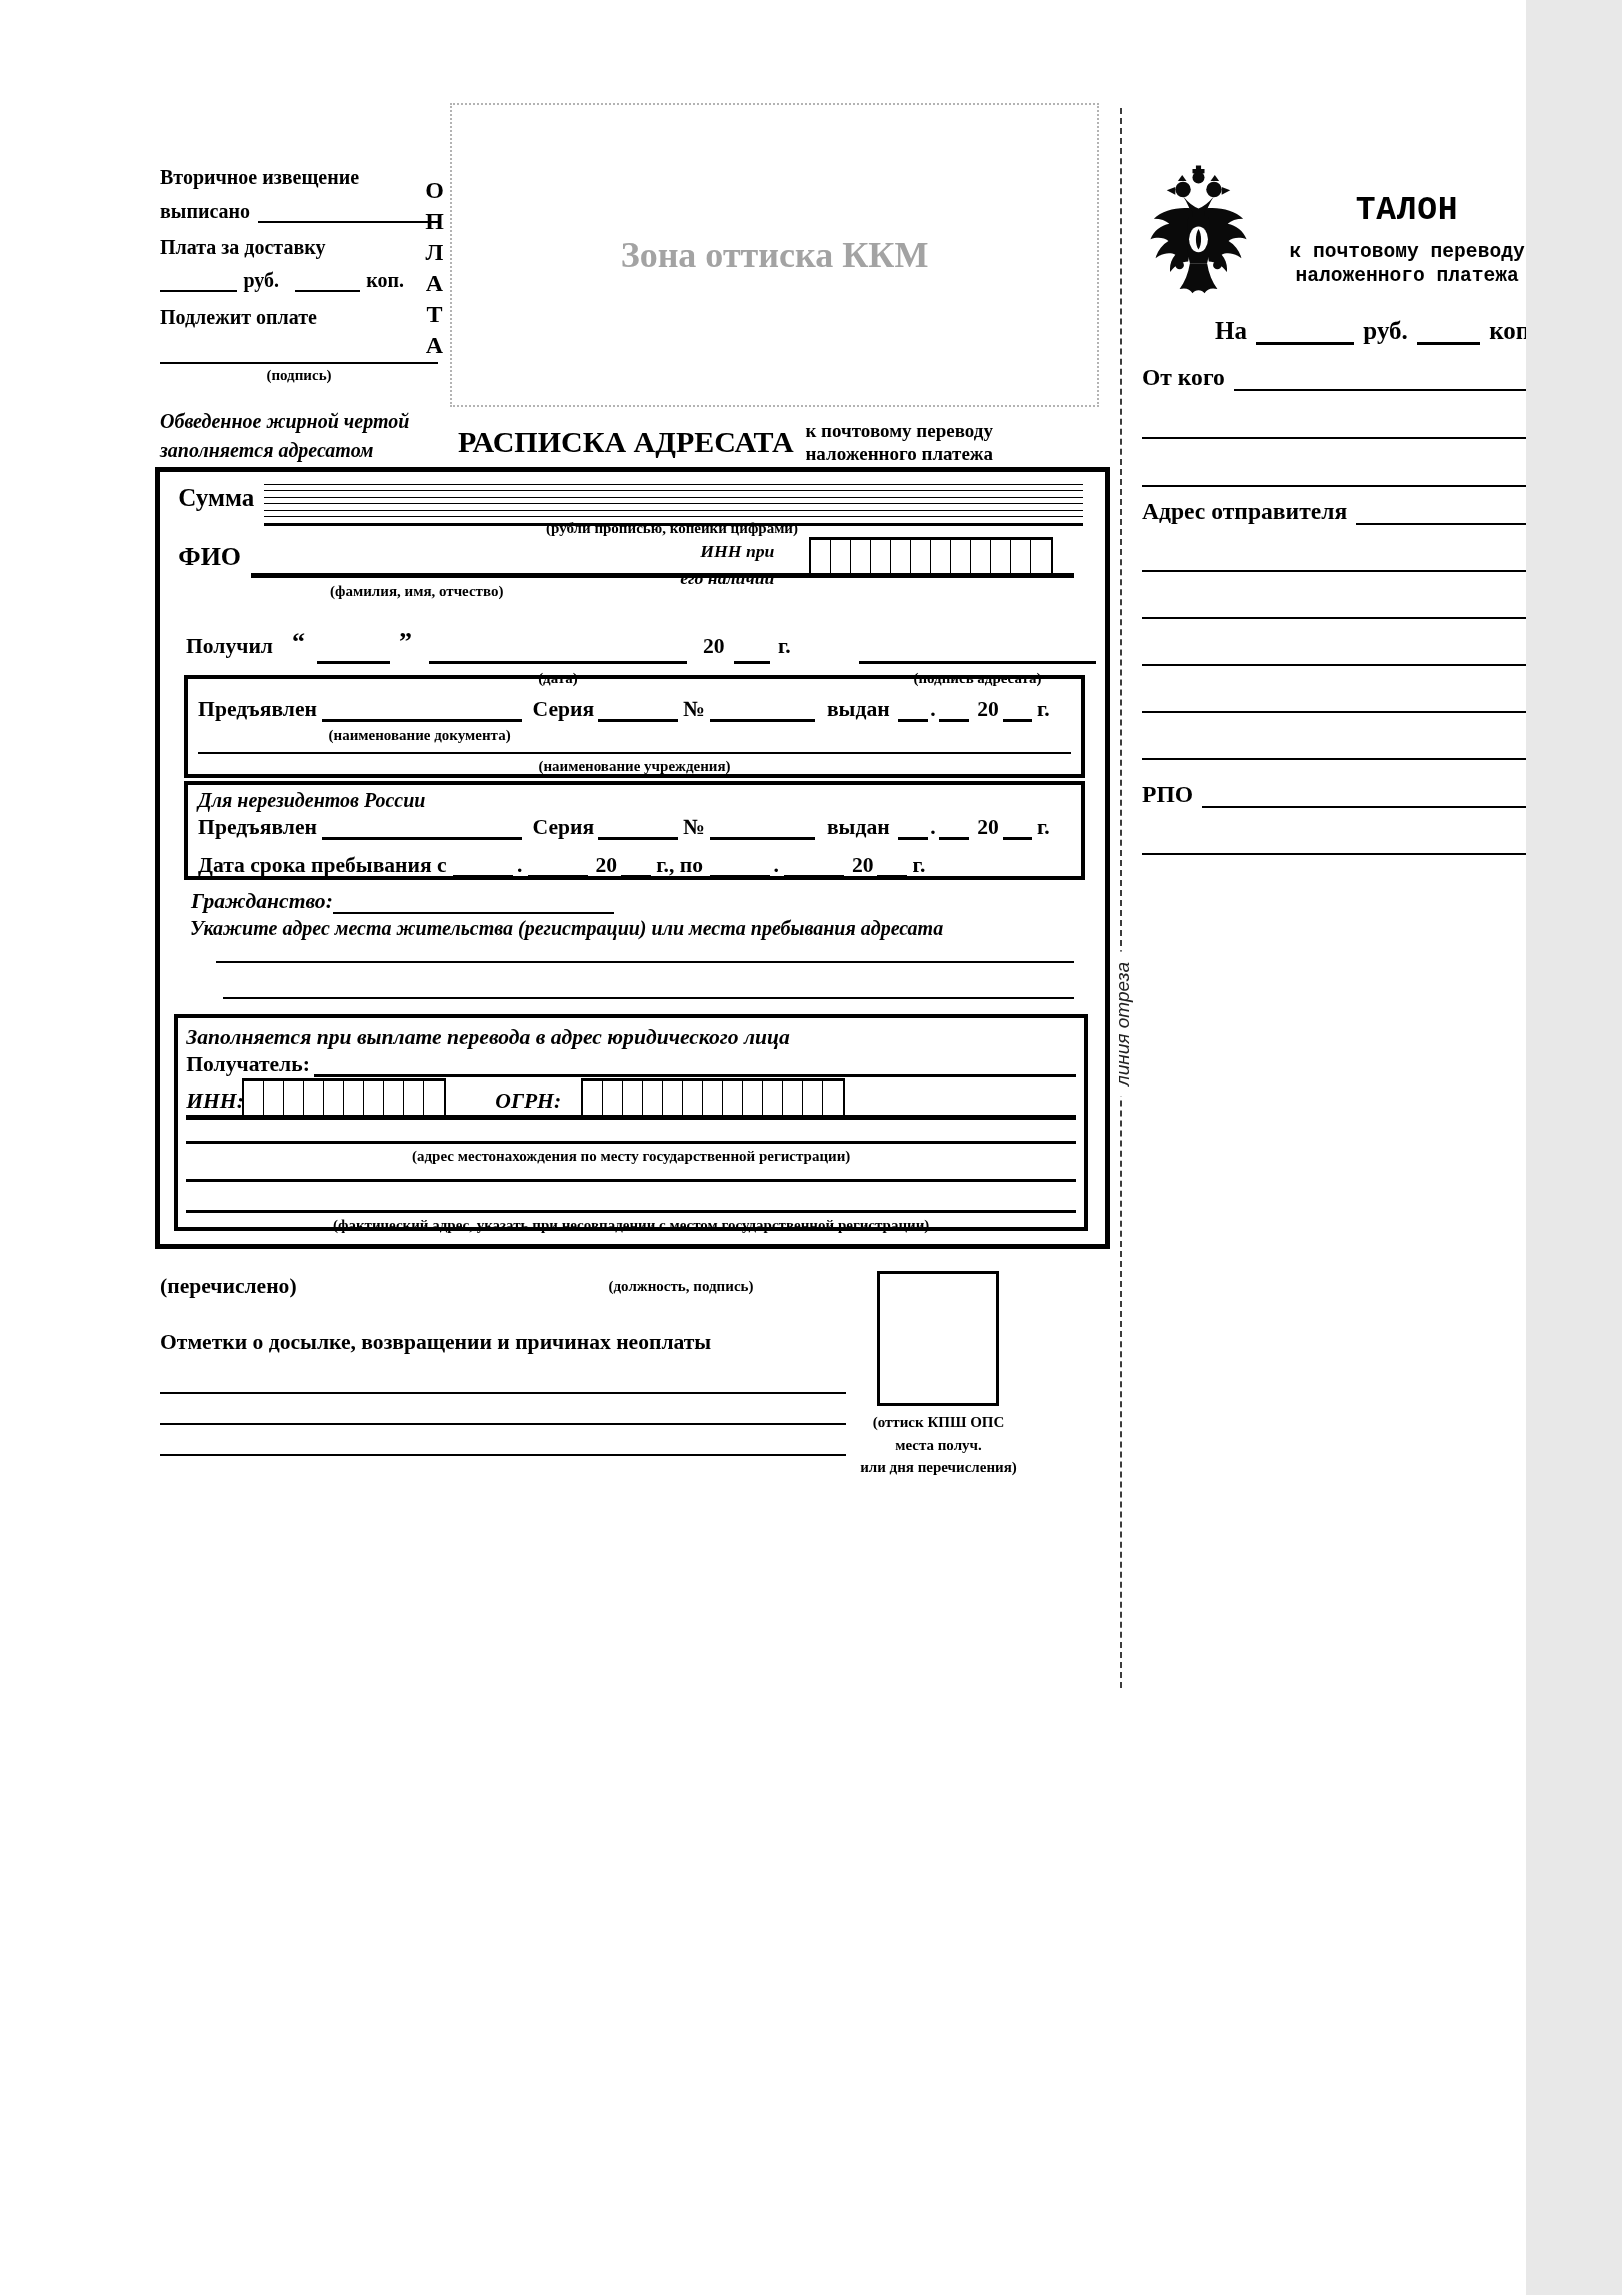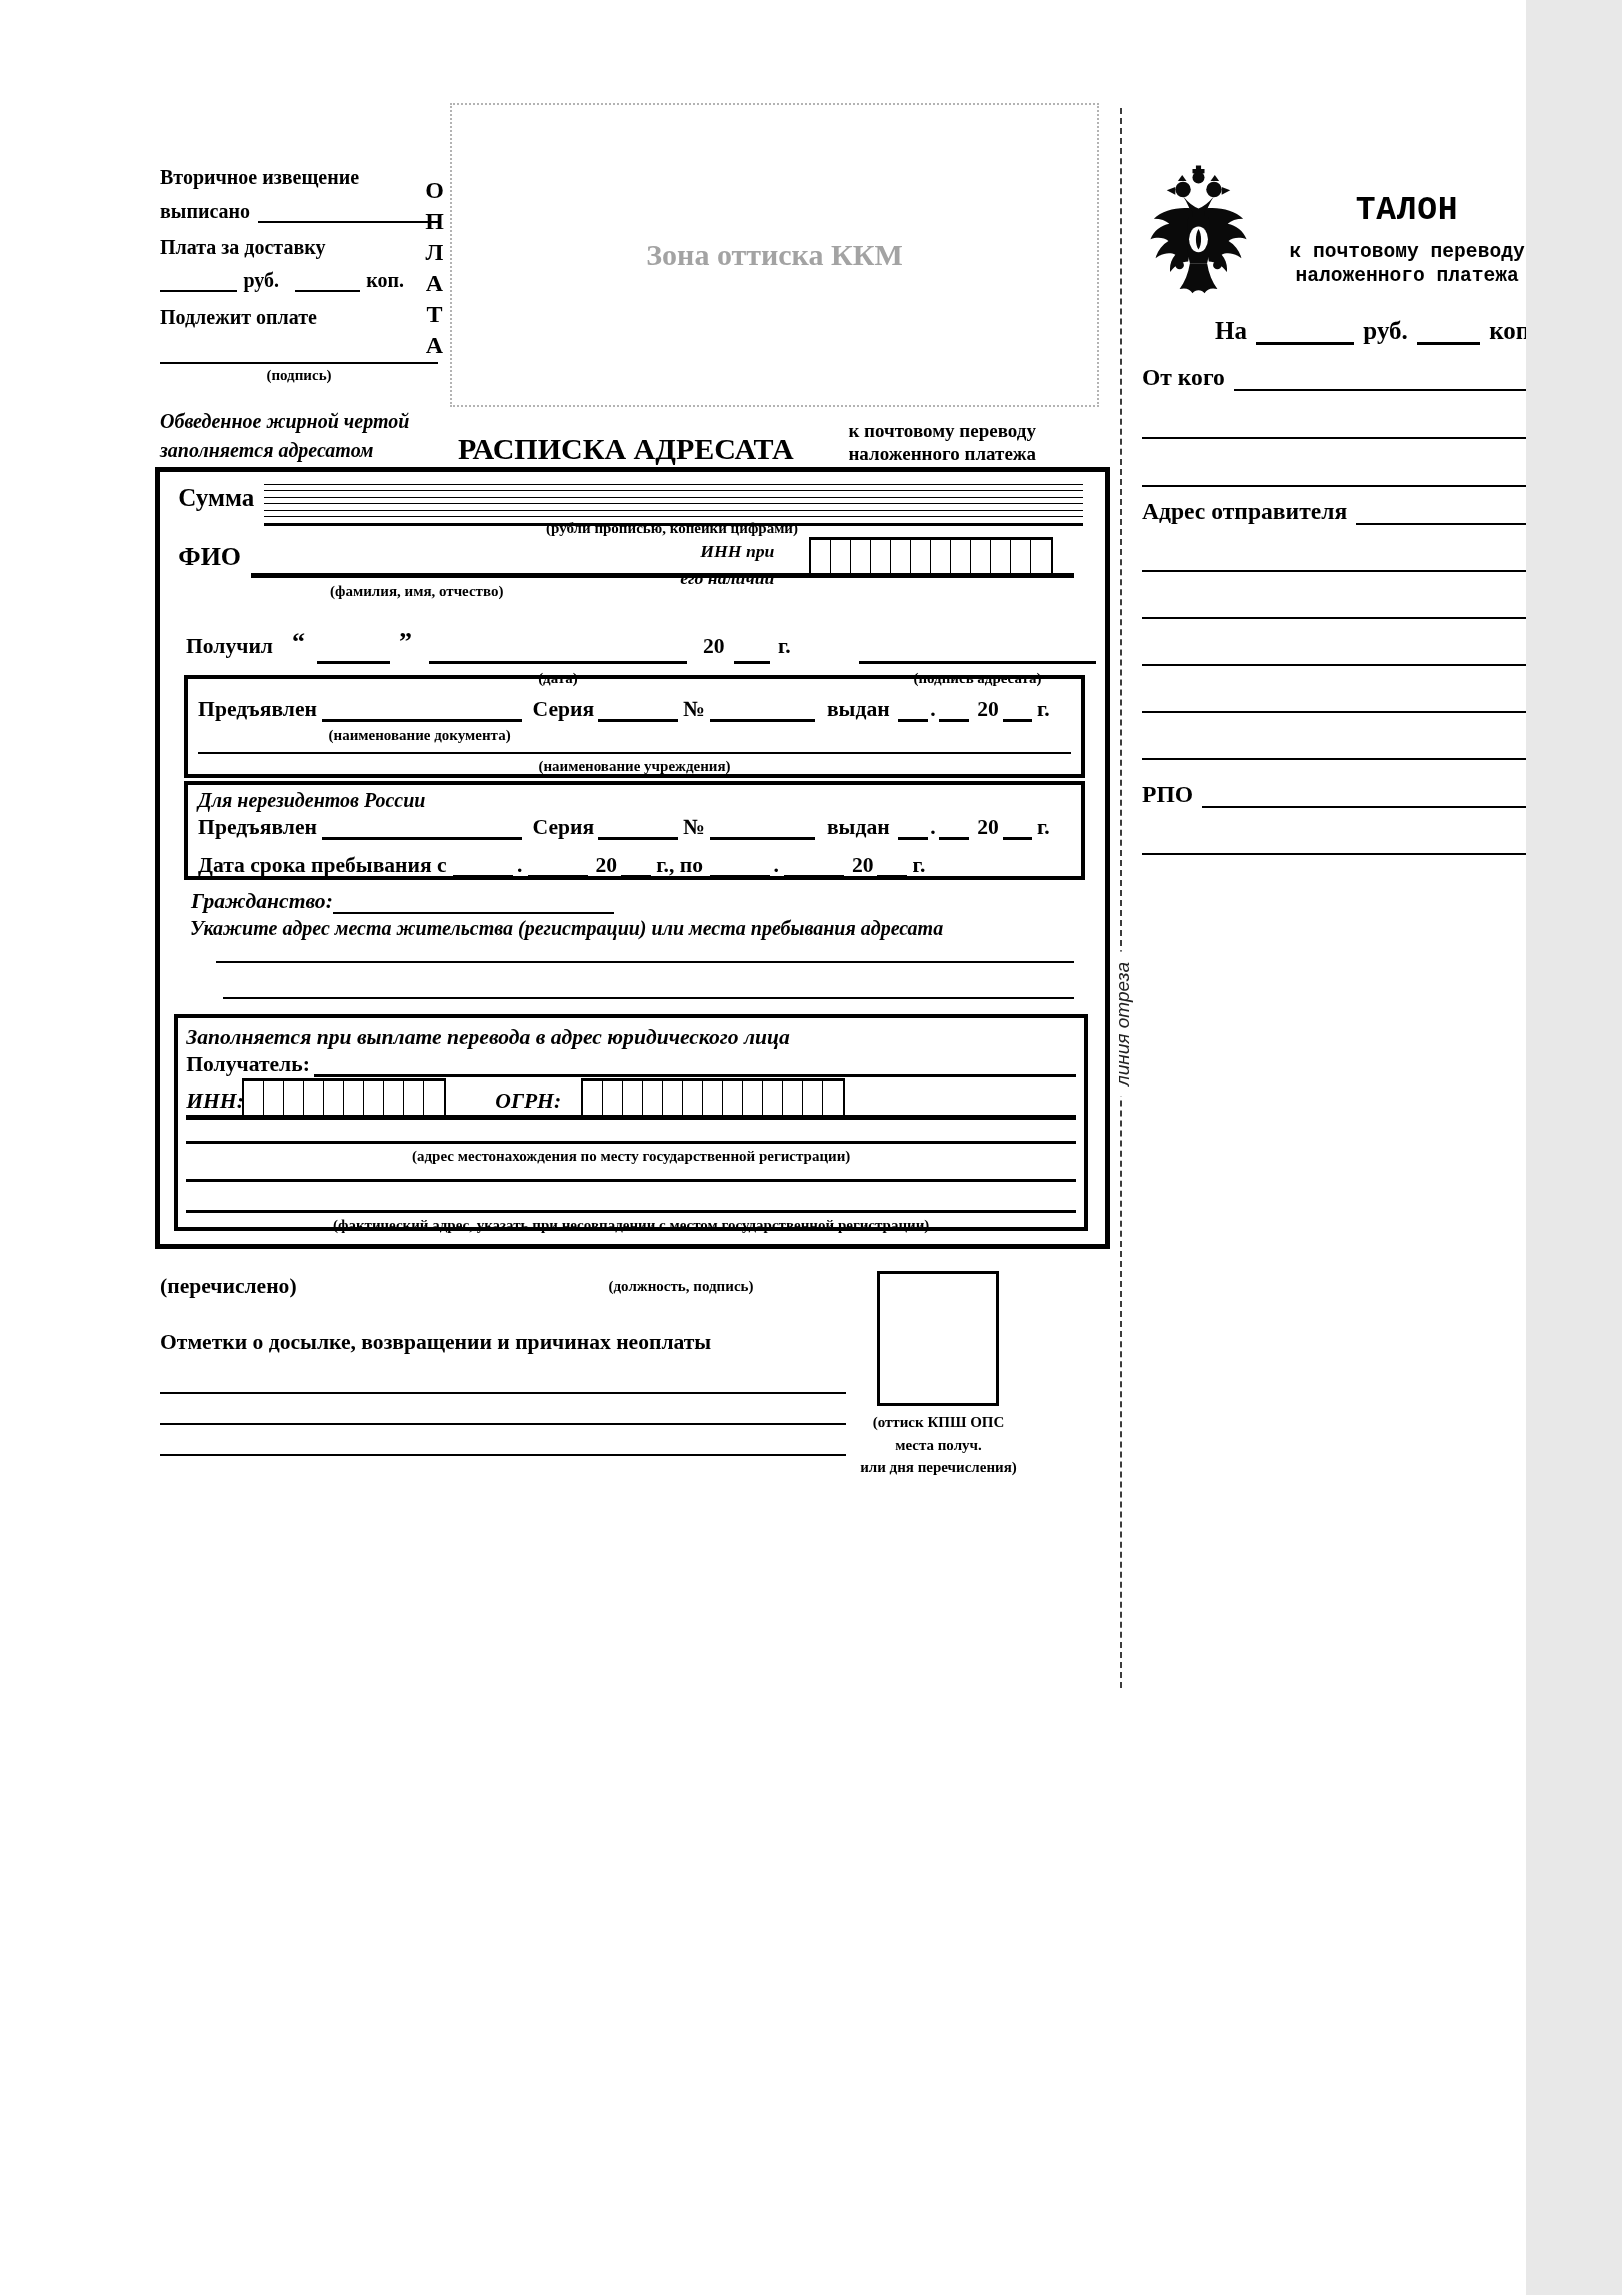--- a/index.html
+++ b/index.html
@@ -22,21 +22,21 @@
   .topleft .cap { margin-top:2.6px; }
 
   
   .oplata { position:absolute; left:420px; top:175px; width:29px; text-align:center;
             font-size:24px; font-weight:bold; line-height:31px; }
   .oplata span { display:block; }
 
   
   .kkm { position:absolute; left:450px; top:103px; width:649px; height:304px;
          border:2.6px dotted #b3b3b3; display:flex; align-items:center; justify-content:center; }
-  .kkm span { color:#a3a3a3; font-size:30px; font-weight:bold; }
+  .kkm span { color:#a3a3a3; font-size:36px; font-weight:bold; }
 
   
   .cutline { position:absolute; left:1120px; top:108px; height:1580px; width:0;
              border-left:2.6px dashed #3c3c3c; }
   .cutlabel { position:absolute; left:1122px; top:1024px;
               transform:translate(-50%,-50%) rotate(-90deg);
               background:#fff; padding:6.5px 10.5px; white-space:nowrap;
               font:italic 19px "Liberation Sans","DejaVu Sans",sans-serif; color:#222; }
 
   
@@ -50,21 +50,21 @@
   .narow .nfill1 { width:98px; border-bottom:3.3px solid #000; height:26px; margin:0 9.2px; }
   .narow .nfill2 { width:63px;  border-bottom:3.3px solid #000; height:26px; margin:0 9.2px; }
   .trows { position:absolute; top:190px; left:0; right:0; font-size:23.6px; font-weight:bold; }
   .trow  { display:flex; align-items:flex-end; }
   .trow .tfill { flex:1; border-bottom:2.6px solid #000; height:25px; margin-left:9.2px; }
   .trow .tfill0 { flex:1; border-bottom:2.6px solid #000; height:25px; }
 
   
   .note { position:absolute; left:160px; top:407px; width:301px;
           font-size:20px; font-weight:bold; font-style:italic; line-height:1.45; }
-  .rtitle { position:absolute; left:458px; top:419px; display:flex; align-items:flex-end;gap:43px; }
+  .rtitle { position:absolute; left:458px; top:419px; display:flex; align-items:center; }
   .rtitle .big { font-size:30px; font-weight:bold; white-space:nowrap; }
   .rtitle .sub { font-size:19px; font-weight:bold; line-height:1.2; margin-left:11.8px; padding-top:1.3px; }
 
   
   .mainbox { position:absolute; left:155px; top:467px; width:955px; height:782px;
              border:5.9px solid #000; }
   .sumrow { position:absolute; top:5.2px; left:18.3px; right:22px; display:flex; }
   .sumlab { width:86px; font-size:25px; font-weight:bold; padding-top:6.5px; }
   .ruled  { flex:1; padding-top:1.3px; }
   .ruled .thin  { height:6.5px; border-bottom:1.3px solid #000; }

